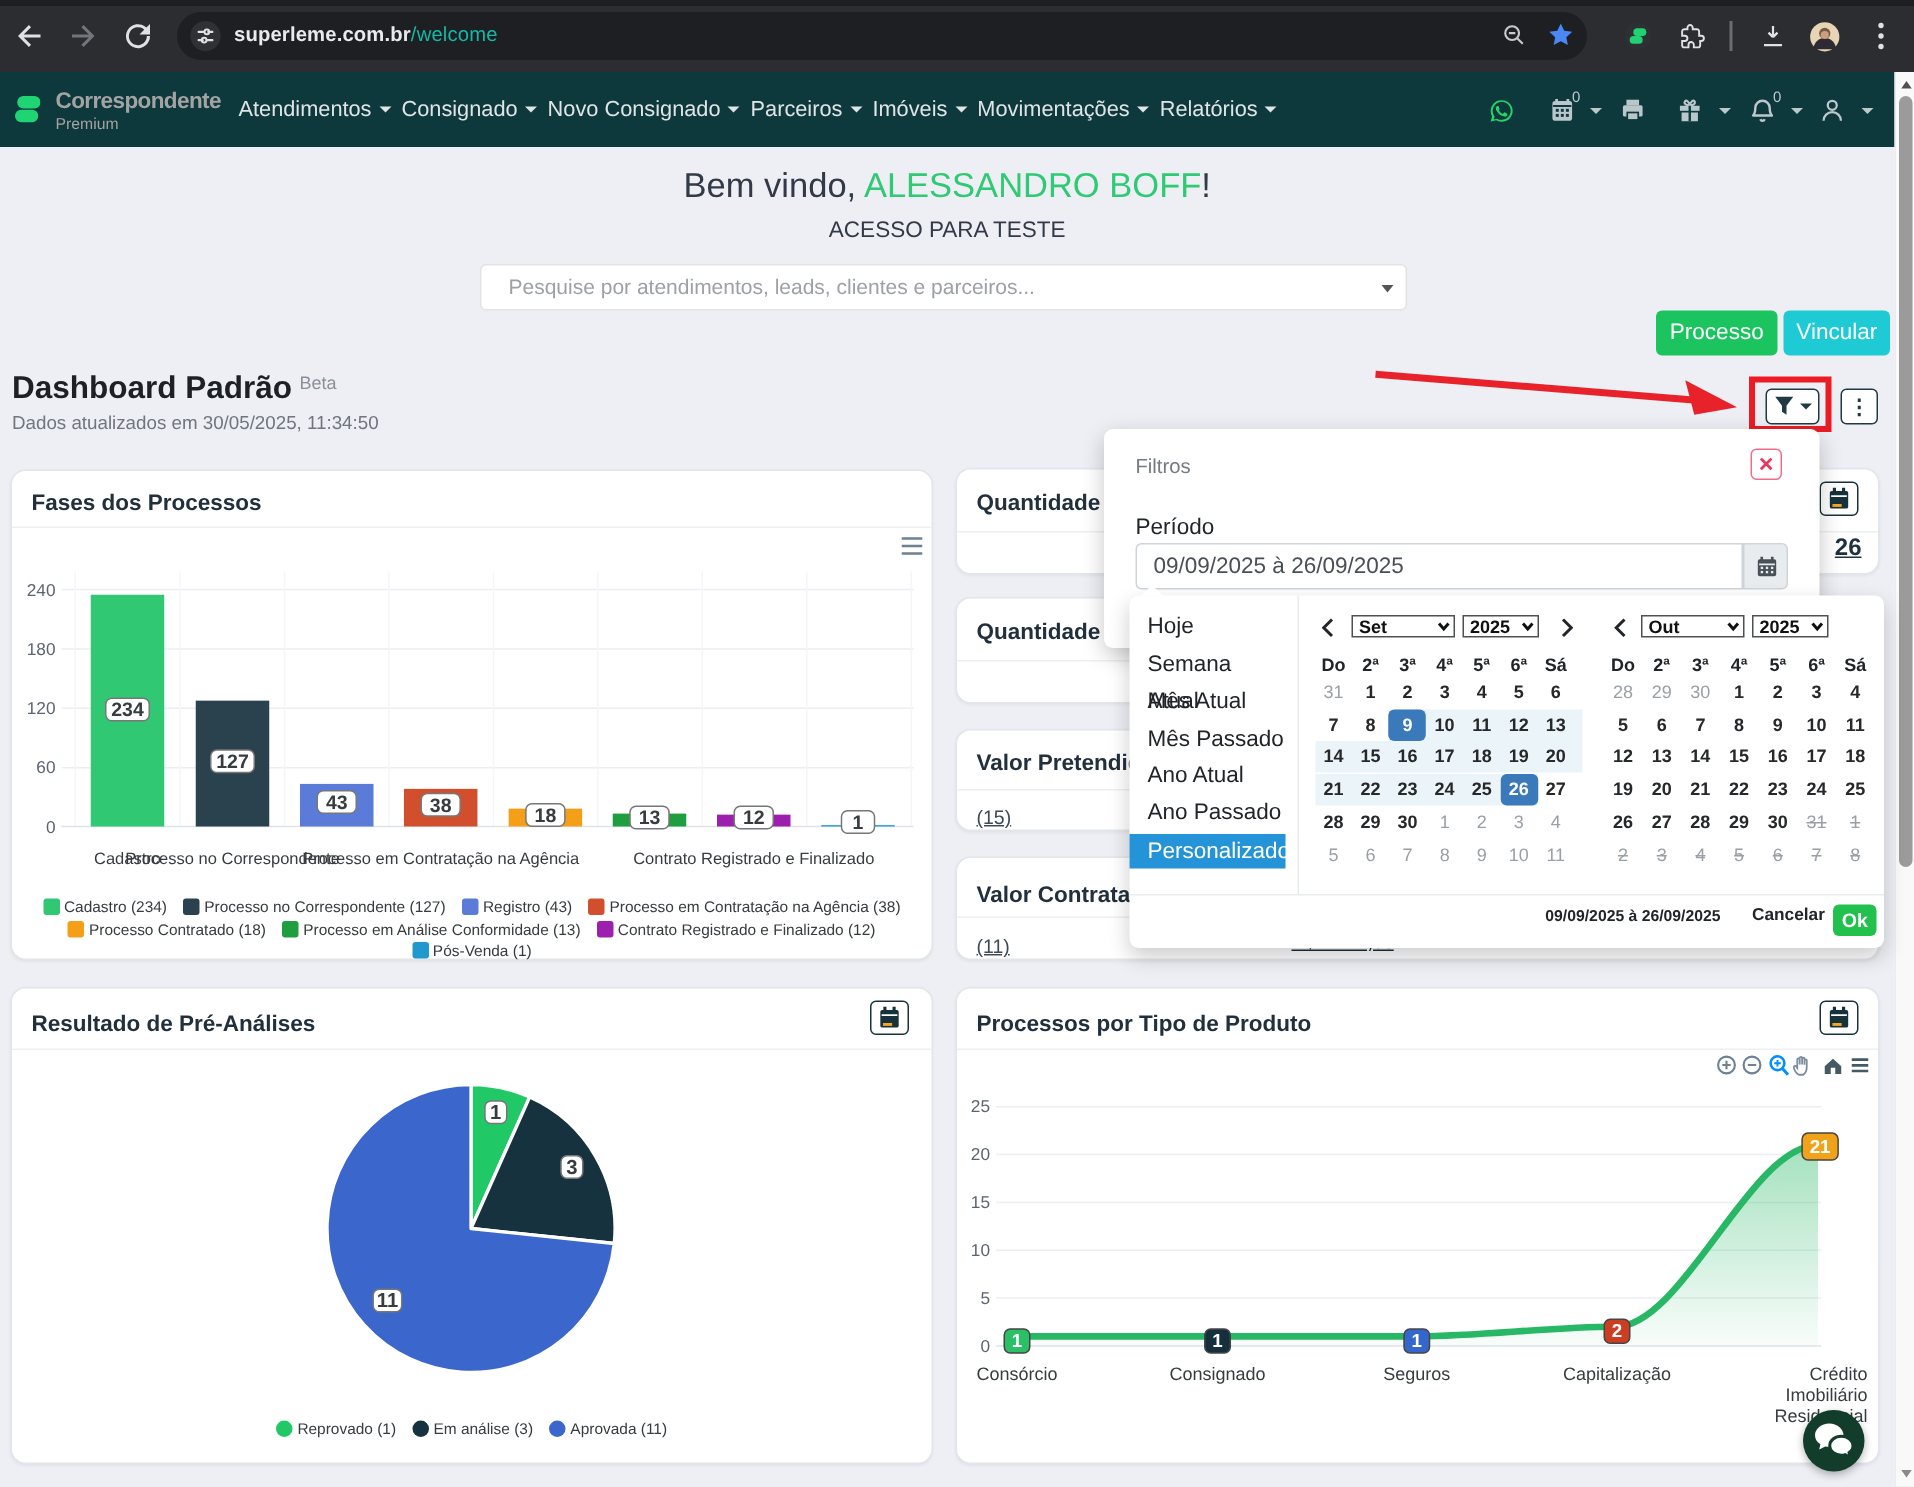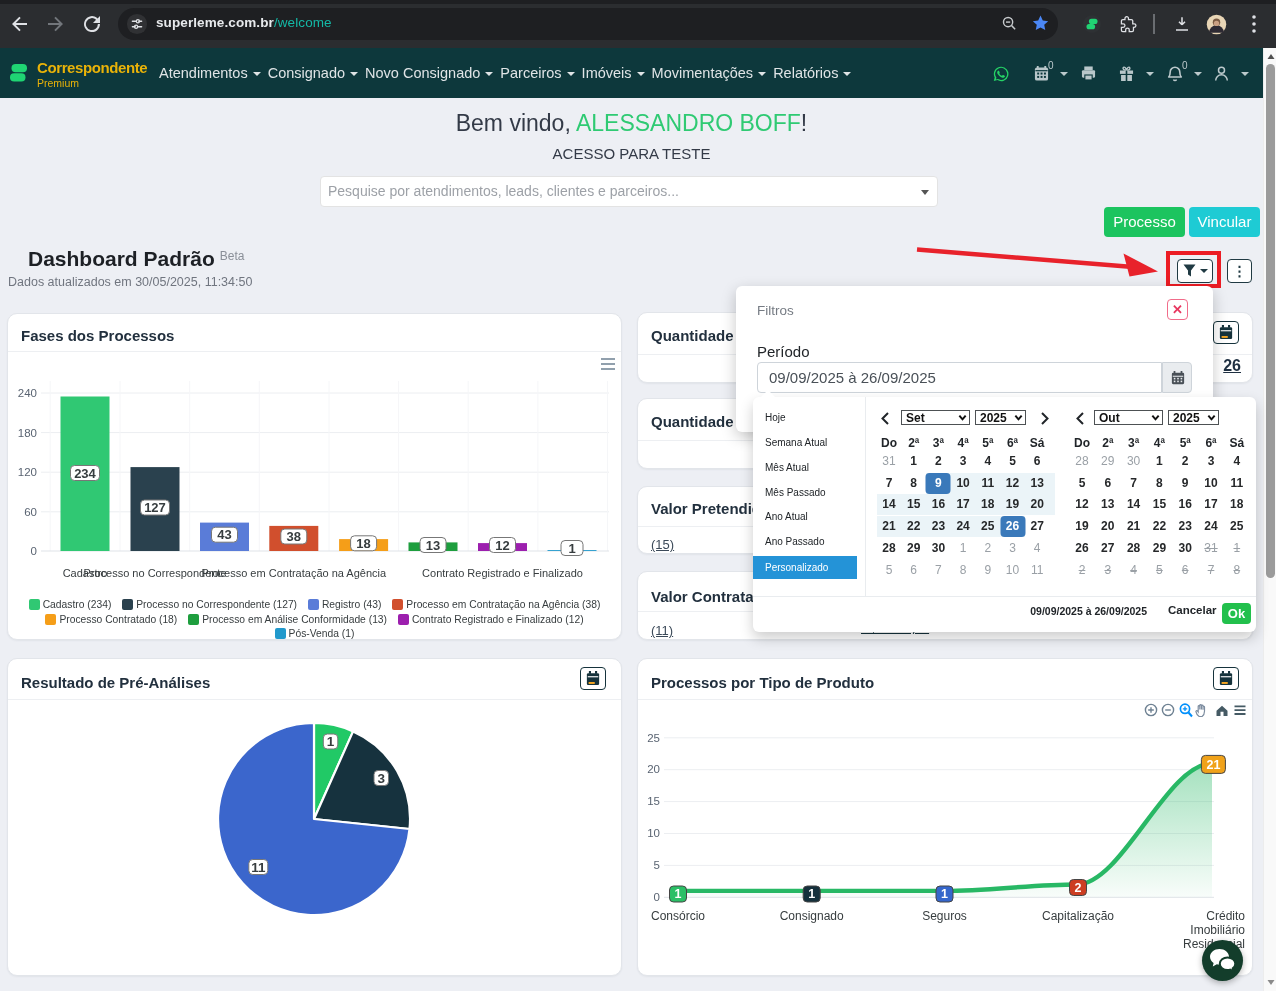--- a/index.html
+++ b/index.html
@@ -12,38 +12,38 @@
 #browser { position:absolute; left:0; top:0; width:1276px; height:48px; background:#2b2d30; }
 #browser .topstrip { position:absolute; left:0; top:0; width:1276px; height:4px; background:#1e1f22; }
 .bicon { position:absolute; top:12px; width:24px; height:24px; color:#dfe1e5; }
 #pill { position:absolute; left:118px; top:8px; width:940px; height:32px; border-radius:16px; background:#1e1f22; }
 #pill .tune { position:absolute; left:8px; top:5px; width:22px; height:22px; border-radius:50%; }
 #urltxt { position:absolute; left:38px; top:7px; font-size:13.5px; color:#e8eaed; letter-spacing:.1px; }
 #urltxt .gray { color:#14b8a6; }
 
 
 #nav { position:absolute; left:0; top:48px; width:1276px; height:50px; background:#0d383c; }
-#nav .brand { position:absolute; left:37px; top:11px; color:#eab308; }
+#nav .brand { position:absolute; left:37px; top:11px; color:#a3a3a3; }
 #nav .brand b { font-size:15px; font-weight:bold; letter-spacing:-0.4px; }
 #nav .brand span { display:block; font-size:10.5px; margin-top:0px; }
 .menu { position:absolute; left:159px; top:0; height:50px; display:flex; align-items:center; gap:7px; }
 .menu a { color:#dfe4e6; font-size:14.5px; text-decoration:none; white-space:nowrap; }
 .caret { display:inline-block; width:0; height:0; border-left:4px solid transparent; border-right:4px solid transparent; border-top:4px solid #dfe4e6; margin-left:5px; vertical-align:middle; }
 .nicon { position:absolute; top:18px; }
 
 
 #welcome { position:absolute; left:0; top:110px; width:1263px; text-align:center; font-size:23px; color:#333a47; font-weight:500;}
 #welcome .green { color:#2fca73; }
 #subtitle { position:absolute; left:0; top:145px; width:1263px; text-align:center; font-size:15px; color:#333a47; }
-#search { position:absolute; left:320px; top:176px; width:618px; height:31px; background:#fff; border:1px solid #e3e3e3; border-radius:4px; font-size:14px; color:#9da1a7; line-height:29px; padding-left:7px; }
+#search { position:absolute; left:320px; top:176px; width:618px; height:31px; background:#fff; border:1px solid #e3e3e3; border-radius:4px; font-size:14px; color:#9da1a7; line-height:29px; padding-left:18px; }
 #search .dd { position:absolute; right:8px; top:13px; width:0; height:0; border-left:4px solid transparent; border-right:4px solid transparent; border-top:5px solid #555; }
 .btn { position:absolute; height:30px; border-radius:4px; color:#fff; font-size:15px; text-align:center; line-height:30px; }
 #btn-add { left:1104px; top:207px; width:81px; background:#1cc45f; }
 #btn-vinc { left:1189px; top:207px; width:71px; background:#1ecbd4; }
-#dash-title { position:absolute; left:8px; top:247px; font-size:21px; font-weight:bold; color:#1d2025;margin-left:20px; }
+#dash-title { position:absolute; left:8px; top:247px; font-size:21px; font-weight:bold; color:#1d2025; }
 #dash-title small { font-size:12px; font-weight:normal; color:#8a8f98; vertical-align:6px; margin-left:5px;}
 #dash-sub { position:absolute; left:8px; top:275px; font-size:12.5px; color:#70757f; }
 
 #filter-btn { position:absolute; left:1177px; top:259px; width:36px; height:24px; background:#fff; border:1px solid #203a43; border-radius:4px; }
 #red-box { position:absolute; left:1166px; top:251px; width:55px; height:37px; border:4px solid #ec1c24; }
 #kebab-btn { position:absolute; left:1227px; top:259px; width:25px; height:24px; background:#fff; border:1px solid #203a43; border-radius:4px; color:#203a43; text-align:center; font-size:14px; font-weight:bold; line-height:22px; letter-spacing:0;}
 
 
 .card { position:absolute; background:#fff; border:1px solid #e2e5ea; border-radius:10px; box-shadow:0 1px 2px rgba(40,50,60,.06); }
 .card h3 { position:absolute; left:13px; top:13px; font-size:15px; font-weight:bold; color:#22303e; white-space:nowrap; }
@@ -74,21 +74,21 @@
 #fpanel { position:absolute; left:736px; top:286px; width:477px; height:146px; background:#fff; border-radius:6px; box-shadow:0 5px 15px rgba(0,0,0,.22); z-index:20; }
 #fpanel .flt { position:absolute; left:21px; top:17px; font-size:13.5px; color:#757b83; }
 #fpanel .xbtn { position:absolute; left:431px; top:13px; width:21px; height:21px; border:1px solid #f16c8a; border-radius:4px; color:#e8365f; font-size:13px; text-align:center; line-height:19px; font-weight:bold;}
 #fpanel .per { position:absolute; left:21px; top:57px; font-size:15px; color:#212529; }
 #fpanel .inp { position:absolute; left:21px; top:76px; width:405px; height:31px; border:1px solid #ced4da; border-radius:4px 0 0 4px; font-size:15px; color:#495057; line-height:29px; padding-left:11px; background:#fff;}
 #fpanel .addon { position:absolute; left:426px; top:76px; width:30px; height:31px; background:#e9ecef; border:1px solid #ced4da; border-radius:0 4px 4px 0; }
 
 
 #dp { position:absolute; left:753px; top:397px; width:503px; height:235px; background:#fff; border-radius:6px; box-shadow:0 6px 14px rgba(0,0,0,.2); z-index:21; }
 #dp .side { position:absolute; left:0; top:0; width:113px; height:199px; border-right:1px solid #e9ecef; }
-#dp .sitem { position:absolute; left:0; width:104px; height:25px; line-height:25px; padding-left:12px; font-size:10px; color:#212529; }
+#dp .sitem { position:absolute; left:0; width:104px; height:25px; line-height:25px; padding-left:12px; font-size:15px; color:#212529; }
 #dp .sitem.active { background:#2493d7; color:#fff; height:23px; line-height:23px; }
 #dp .fdiv { position:absolute; left:0; top:199px; width:503px; height:1px; background:#e9ecef; }
 #dp .ftext { position:absolute; top:208px; font-size:10.5px; font-weight:bold; color:#212529; white-space:nowrap; }
 #dp .okbtn { position:absolute; left:469px; top:206px; width:29px; height:21px; background:#22c04c; border-radius:4px; color:#fff; font-size:13px; font-weight:bold; text-align:center; line-height:21px; }
 .cal { position:absolute; top:0; }
 .sel { position:absolute; top:13px; height:15px; border:1px solid #4d5154; background:#fff; font-size:12px; font-weight:bold; color:#111; line-height:14px; padding-left:4px; }
 .sel .sc { position:absolute; right:2px; top:2px; width:9px; height:9px; }
 .dhead { position:absolute; font-size:12px; font-weight:bold; color:#212529; transform:translateX(-50%); }
 .dcell { position:absolute; width:25px; height:21px; line-height:21px; text-align:center; font-size:12px; font-weight:bold; color:#26282a; transform:translateX(-50%); }
 .dcell.off { color:#9aa0a6; font-weight:normal; }
@@ -368,20 +368,25 @@
     </g>
     <g font-size="13.5" font-weight="bold" fill="#373d3f" text-anchor="middle">
       <rect x="109.3" y="15" width="14.5" height="15" rx="4" fill="#fff" stroke="#777" stroke-width="1"></rect>
         <text x="116.5" y="27">1</text>
       <rect x="160" y="51.5" width="14.5" height="15" rx="4" fill="#fff" stroke="#777" stroke-width="1"></rect>
         <text x="167.3" y="63.5">3</text>
       <rect x="34.8" y="140.5" width="19" height="15" rx="4" fill="#fff" stroke="#777" stroke-width="1"></rect>
         <text x="44.3" y="152.5">11</text>
     </g>
   </svg>
+  <div class="legend" style="top:288px">
+    <span class="lci" style="background:#21c966"></span>Reprovado <span class="n">(1)</span><span class="lgap"></span>
+    <span class="lci" style="background:#16323e"></span>Em análise <span class="n">(3)</span><span class="lgap"></span>
+    <span class="lci" style="background:#3b66cc"></span>Aprovada <span class="n">(11)</span>
+  </div>
 </div>
 
 <div class="card" id="card-line">
   <h3 style="top:15px">Processos por Tipo de Produto</h3>
   <div class="hdiv" style="top:40px"></div>
   <div class="calbtn" style="right:13px; top:8px;">
       <svg style="position:absolute;left:5px;top:3px" width="14" height="15" viewBox="0 0 16 17">
         <path d="M4.5 0v3M11.5 0v3" stroke="#16333c" stroke-width="2.4"></path>
         <rect x="1" y="2.5" width="14" height="13.5" rx="1.5" fill="#16333c"></rect>
         <path d="M2 6.5h12" stroke="#fff" stroke-width="1.3"></path>

